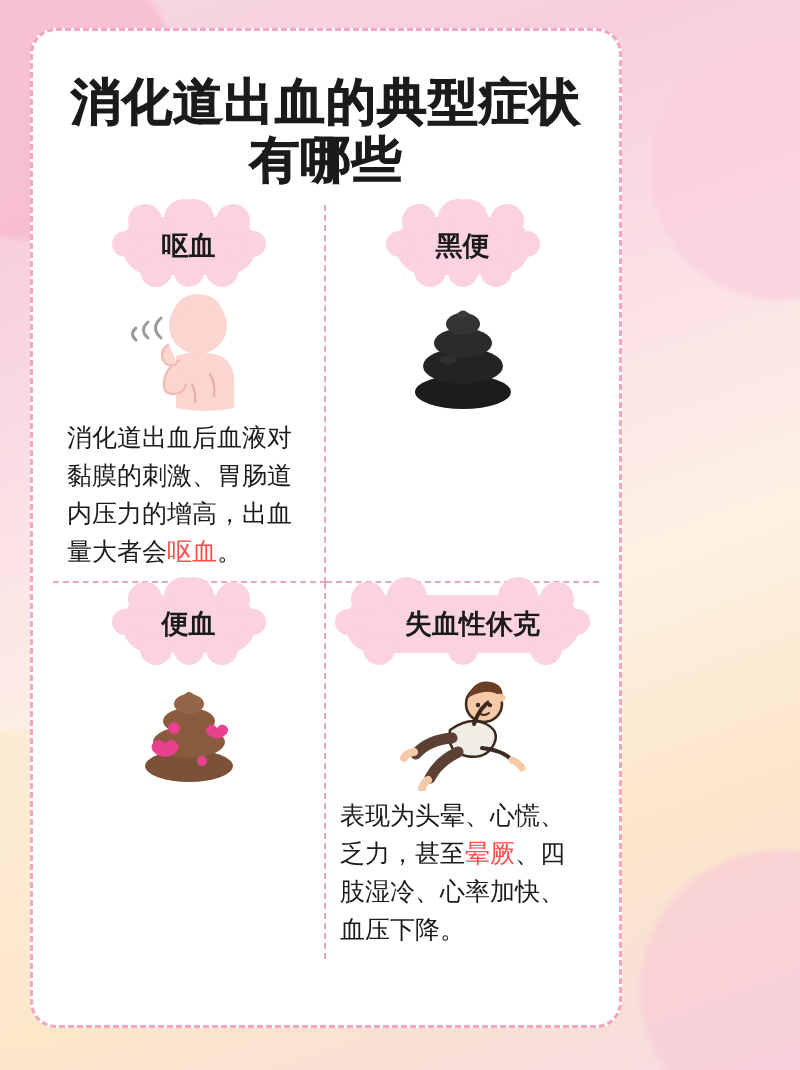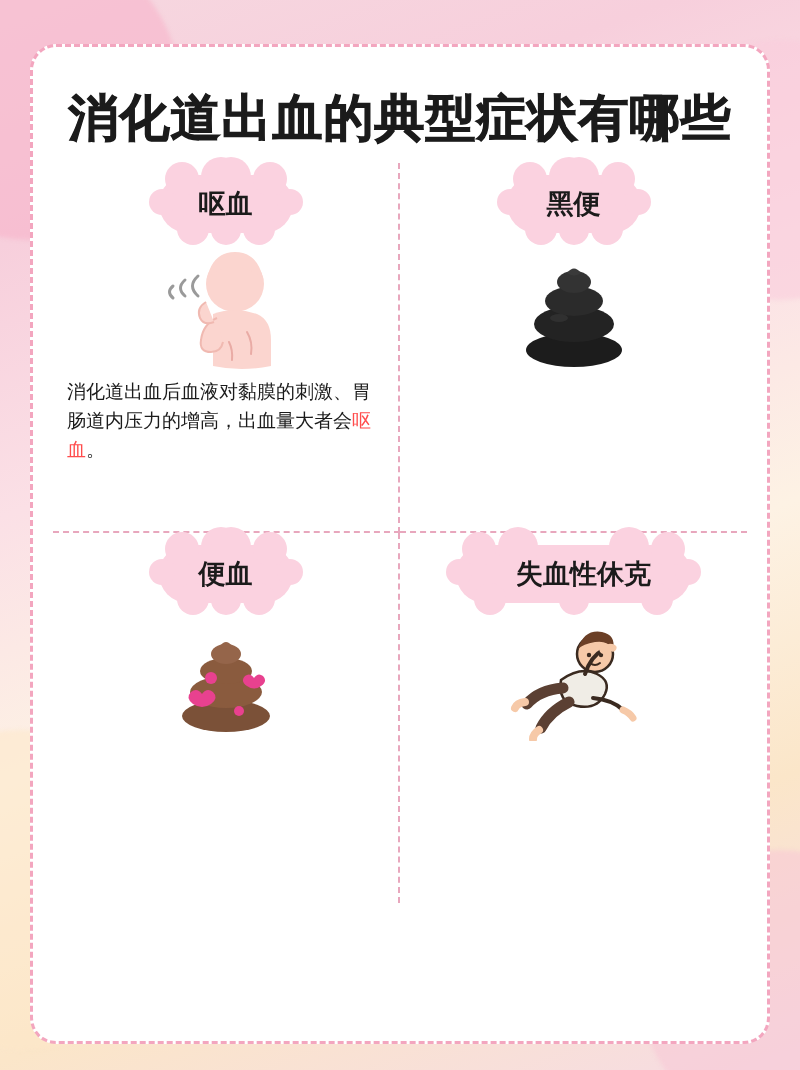--- a/index.html
+++ b/index.html
@@ -16,22 +16,22 @@
   
   .bg-blob { position: absolute; border-radius: 50%; filter: blur(2px); }
   .blob-1 { width: 300px; height: 300px; left: -120px; top: -60px; background: rgba(247,176,200,0.55); }
   .blob-2 { width: 260px; height: 260px; right: -110px; top: 40px; background: rgba(250,205,220,0.6); }
   .blob-3 { width: 320px; height: 320px; left: -140px; bottom: 20px; background: rgba(253,232,200,0.55); }
   .blob-4 { width: 280px; height: 280px; right: -120px; bottom: -60px; background: rgba(248,198,214,0.55); }
 
   .card {
     position: absolute;
     left: 30px;
-    top: 44px;
-    width: 740px;
+    top: 28px;
+    width: 592px;
     height: 1000px;
     background: #ffffff;
     border-radius: 26px;
     border: 3px dashed #f3a6bf;
     padding: 14px 20px 18px 20px;
   }
 
   .title {
     text-align: center;
     font-size: 50px;
@@ -100,21 +100,21 @@
   .art {
     height: 130px;
     display: flex;
     align-items: center;
     justify-content: center;
     width: 100%;
     margin: 6px 0 4px 0;
   }
 
   .body-text {
-    font-size: 19px;
+    font-size: 25px;
     line-height: 1.52;
     color: #1b1b1b;
     width: 100%;
     text-align: left;
     font-family: "DejaVu Sans", "Liberation Sans", sans-serif;
   }
   .hl { color: #ff4c4c; }
 </style>
 </head>
 <body>
@@ -234,16 +234,19 @@
           <path d="M114 34 q6 -4 10 -2" stroke="#f6c9a8" stroke-width="7" fill="none" stroke-linecap="round"></path>
           <path d="M104 82 q20 2 30 12" stroke="#3a2a20" stroke-width="4" fill="none" stroke-linecap="round"></path>
           <path d="M134 94 q7 3 10 8" stroke="#f6c9a8" stroke-width="7" fill="none" stroke-linecap="round"></path>
 
           <path d="M74 72 q-24 2 -36 16" stroke="#5b4033" stroke-width="11" fill="none" stroke-linecap="round"></path>
           <path d="M80 86 q-20 10 -28 26" stroke="#5b4033" stroke-width="11" fill="none" stroke-linecap="round"></path>
           <path d="M36 86 q-8 1 -10 6" stroke="#f6c9a8" stroke-width="8" fill="none" stroke-linecap="round"></path>
           <path d="M50 114 q-6 4 -6 9" stroke="#f6c9a8" stroke-width="8" fill="none" stroke-linecap="round"></path>
         </svg>
       </div>
+      <div class="body-text">
+        <span>表现为头晕、心慌、乏力，甚至</span><span class="hl">晕厥</span><span>、四肢湿冷、心率加快、血压下降。</span>
+      </div>
     </div>
 
   </div>
 </div>
 
 </body></html>

